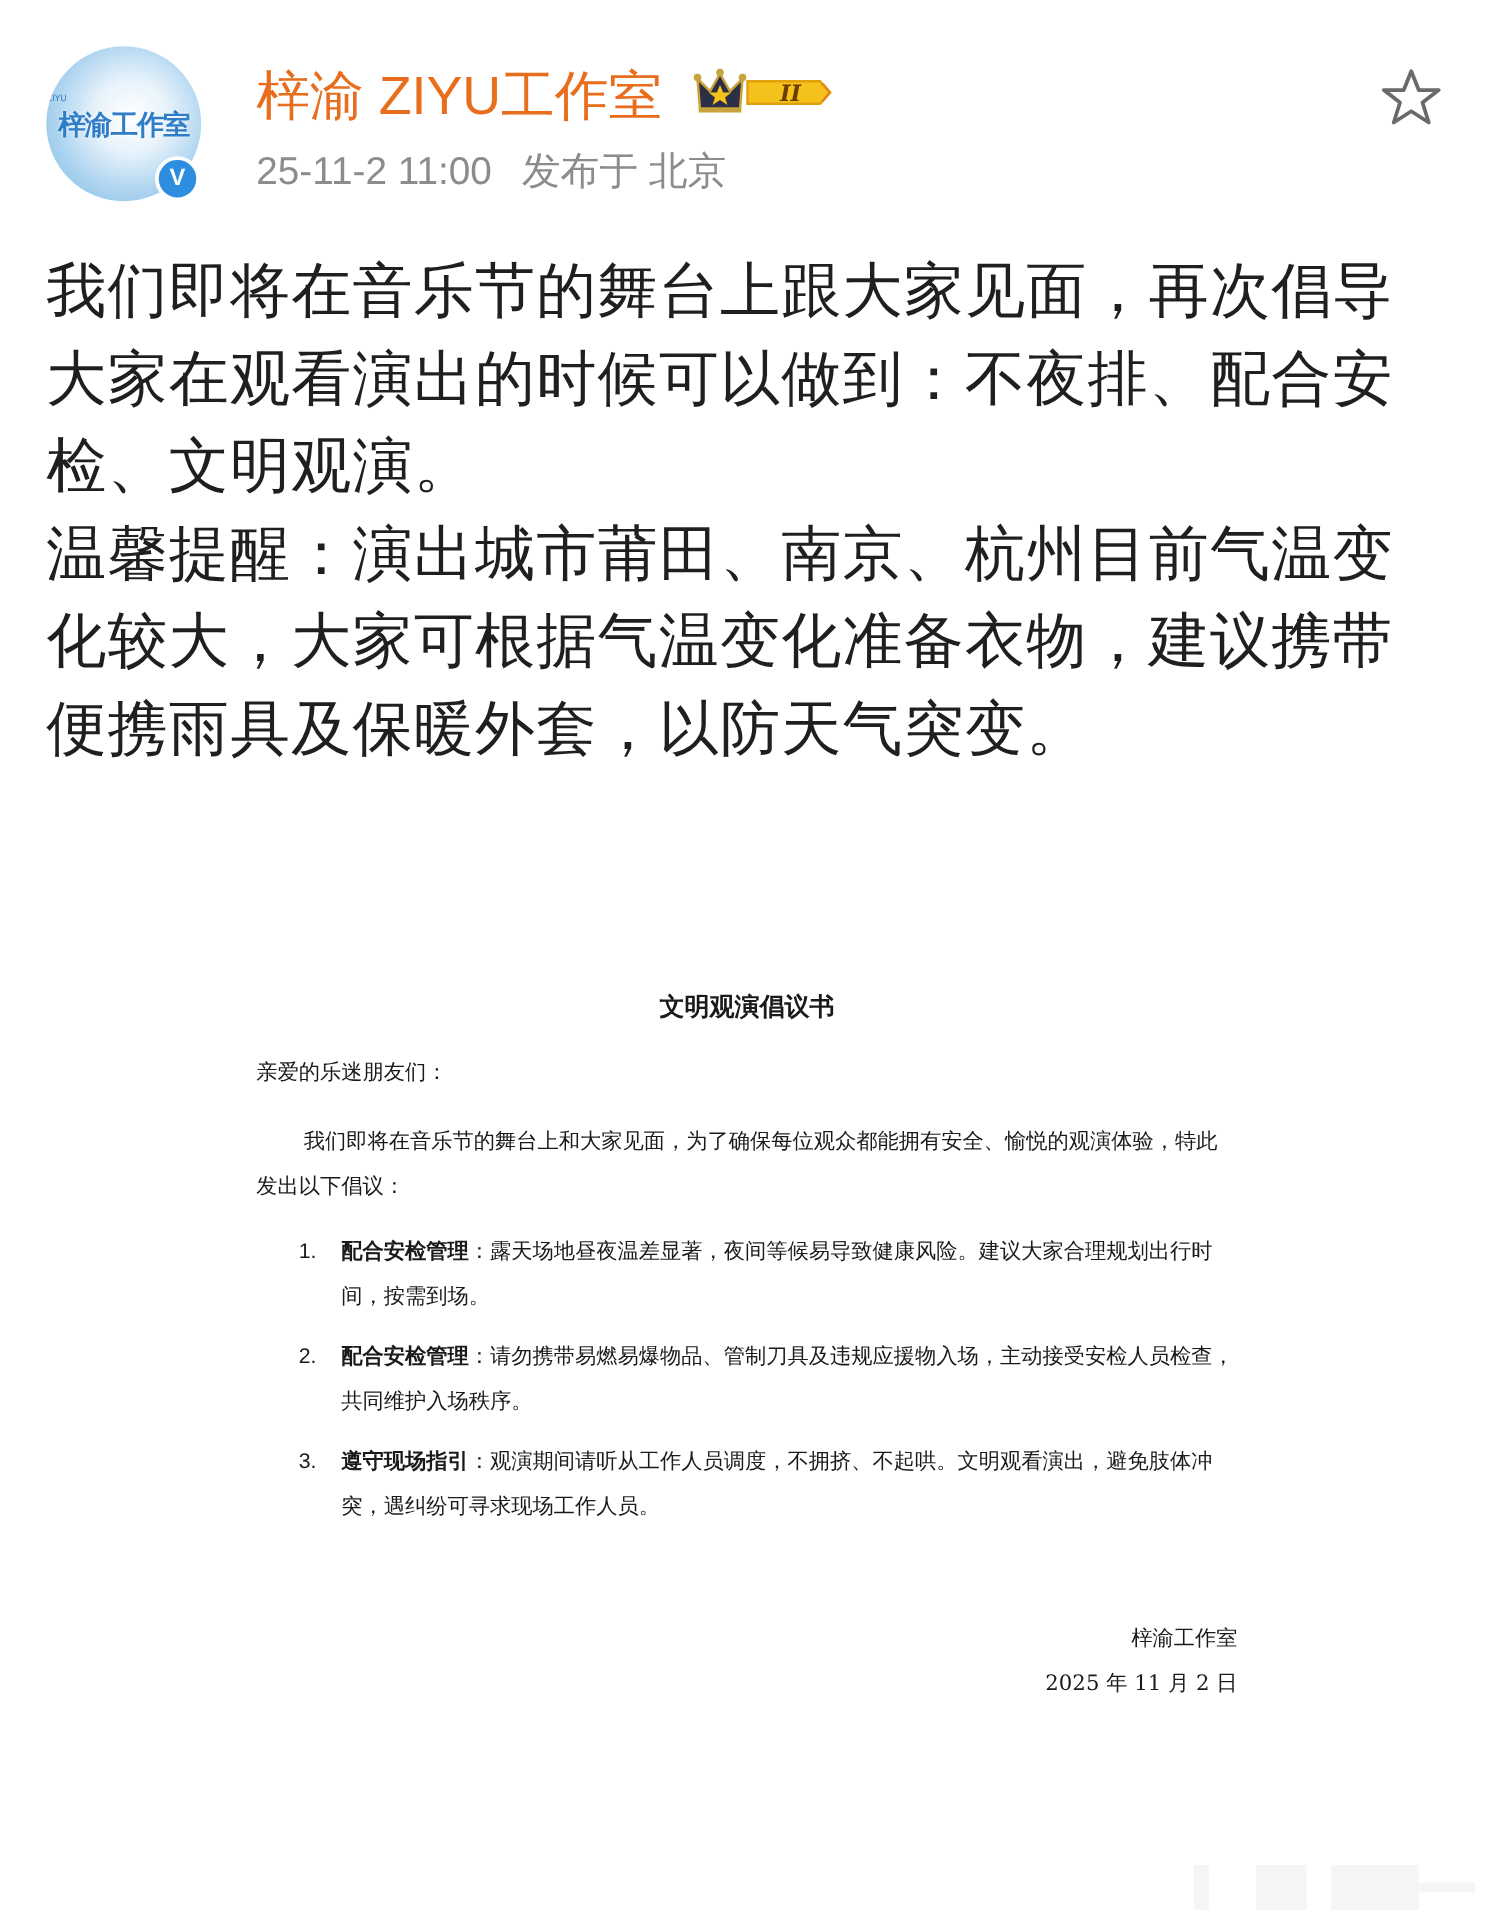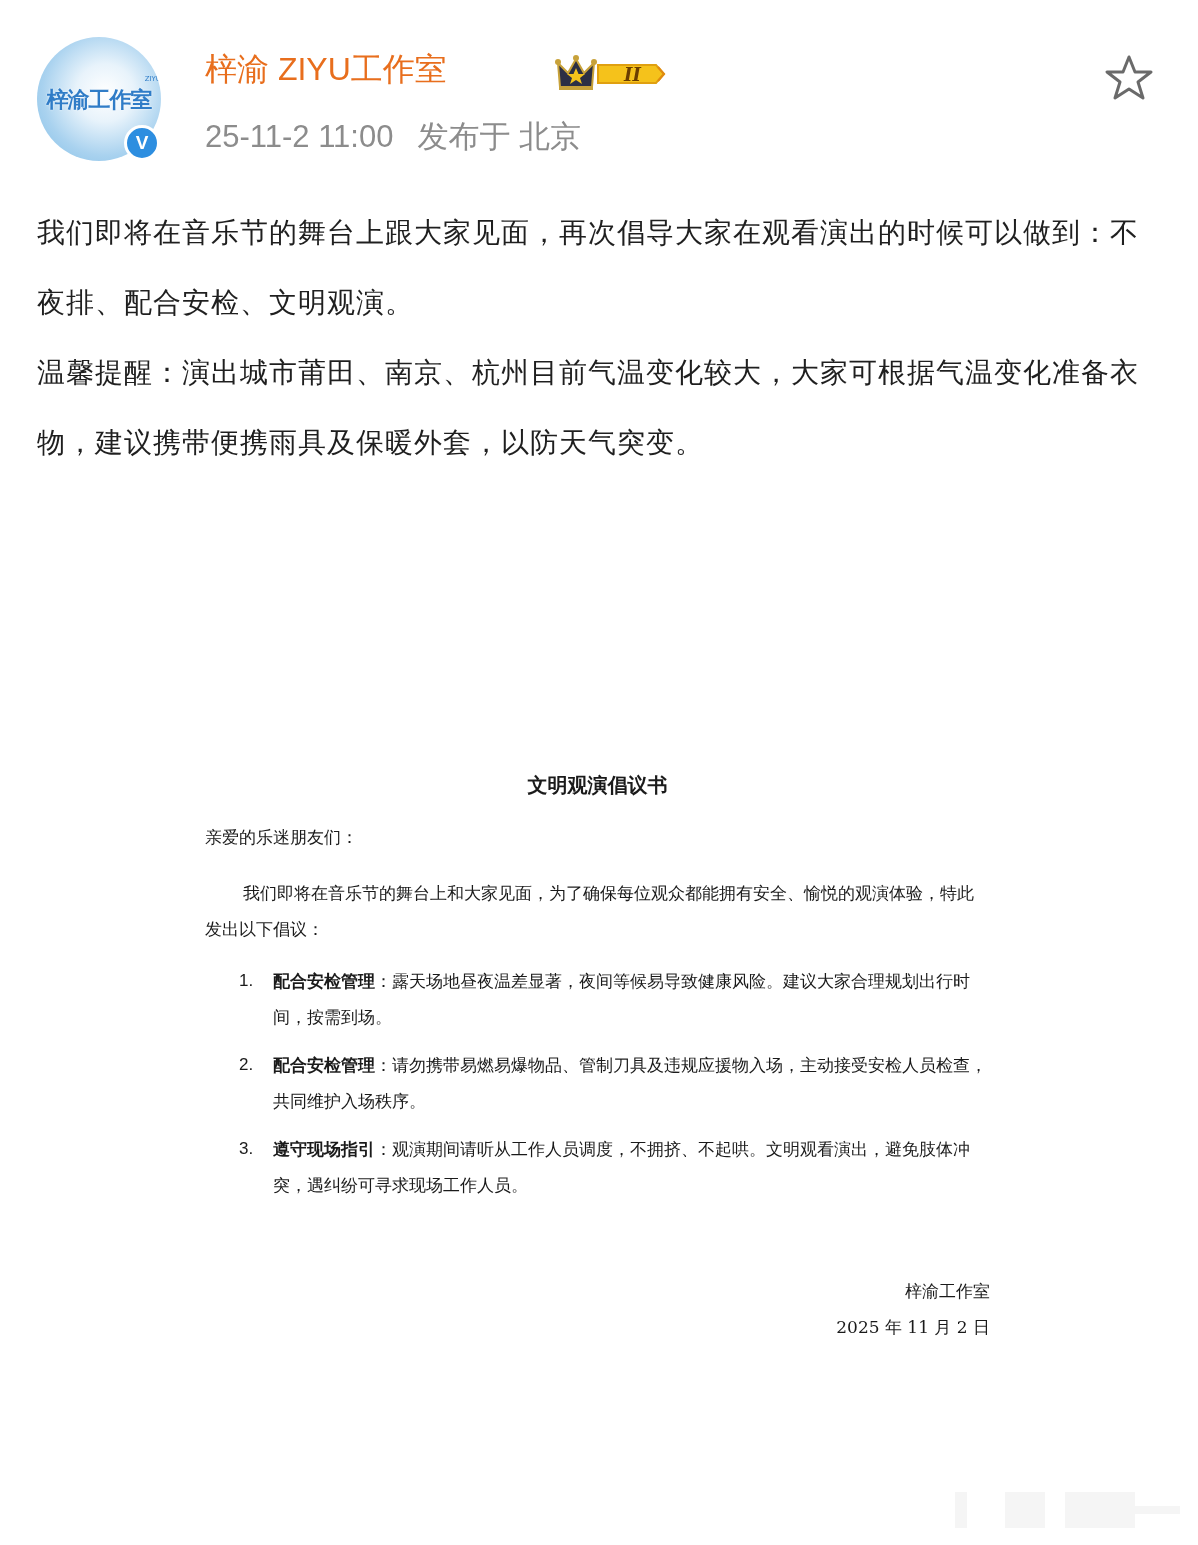--- a/index.html
+++ b/index.html
@@ -10,45 +10,45 @@
   .avatar {
     position: absolute; left: 37px; top: 37px; width: 124px; height: 124px; border-radius: 50%;
     background: radial-gradient(circle at 55% 45%, #ffffff 0%, #e8f3fb 30%, #a9d2ef 65%, #7fbde6 100%);
     overflow: hidden;
   }
   .avatar-text {
     position: absolute; left: 0; right: 0; top: 48px; text-align: center;
     font-size: 22px; font-weight: bold; color: #2f7cc7; letter-spacing: -1px;
     text-shadow: 0 0 2px #fff;
   }
-  .avatar-sub { position: absolute; left: 0; right: 0; top: 38px; text-align: right; font-size: 7px; color: #2f7cc7; }
+  .avatar-sub { position: absolute; left: 0; right: 0; top: 38px; text-align: left; font-size: 7px; color: #2f7cc7; }
   .verified {
     position: absolute; left: 124px; top: 125px; width: 36px; height: 36px; border-radius: 50%;
     background: #2d8ee0; border: 3px solid #ffffff; box-sizing: border-box;
     color: #fff; font-weight: bold; font-size: 19px; line-height: 30px; text-align: center;
     font-family: "Liberation Sans", sans-serif;
   }
   .username {
-    position: absolute; left: 205px; top: 48px; font-size: 32px; color: #e86e1d;
+    position: absolute; left: 205px; top: 48px; font-size: 43px; color: #e86e1d;
     font-family: "Liberation Sans", "DejaVu Sans", sans-serif; white-space: nowrap;
   }
   .badge { position: absolute; left: 554px; top: 53px; width: 112px; height: 42px; }
   .meta {
     position: absolute; left: 205px; top: 116px; font-size: 31px; color: #8c8c8c;
     font-family: "Liberation Sans", "DejaVu Sans", sans-serif; white-space: nowrap;
   }
   .meta .gap { display: inline-block; width: 24px; }
   .star-btn { position: absolute; left: 1104px; top: 54px; width: 50px; height: 48px; cursor: pointer; }
   .post-text {
-    position: absolute; left: 37px; top: 198px; width: 1110px; font-size: 28px; line-height: 70px;
+    position: absolute; left: 37px; top: 198px; width: 1110px; font-size: 48px; line-height: 70px;
     color: #1f1f1f; letter-spacing: 1px;
   }
   .post-text p { margin: 0; }
   .doc {
-    position: absolute; left: 205px; top: 760px; width: 785px; color: #1a1a1a;
+    position: absolute; left: 205px; top: 780px; width: 785px; color: #1a1a1a;
     font-family: "DejaVu Serif", "Liberation Serif", serif; font-size: 17px;
   }
   .doc-title { text-align: center; font-weight: bold; font-size: 20px; margin-top: 12px; margin-bottom: 27px; }
   .doc-greet { margin-bottom: 26px; font-family: Liberation Mono, monospace; }
   .doc-intro { text-indent: 38px; line-height: 36px; margin-bottom: 16px; }
   .doc-list { margin: 0; padding: 0; list-style: none; }
   .doc-list li { position: relative; padding-left: 68px; line-height: 36px; margin-bottom: 12px; }
   .doc-list .num { position: absolute; left: 34px; top: 0; font-family: "Liberation Sans", sans-serif; }
   .doc-list .lead { font-weight: bold; }
   .doc-closing { margin-top: 44px; padding-left: 34px; }

